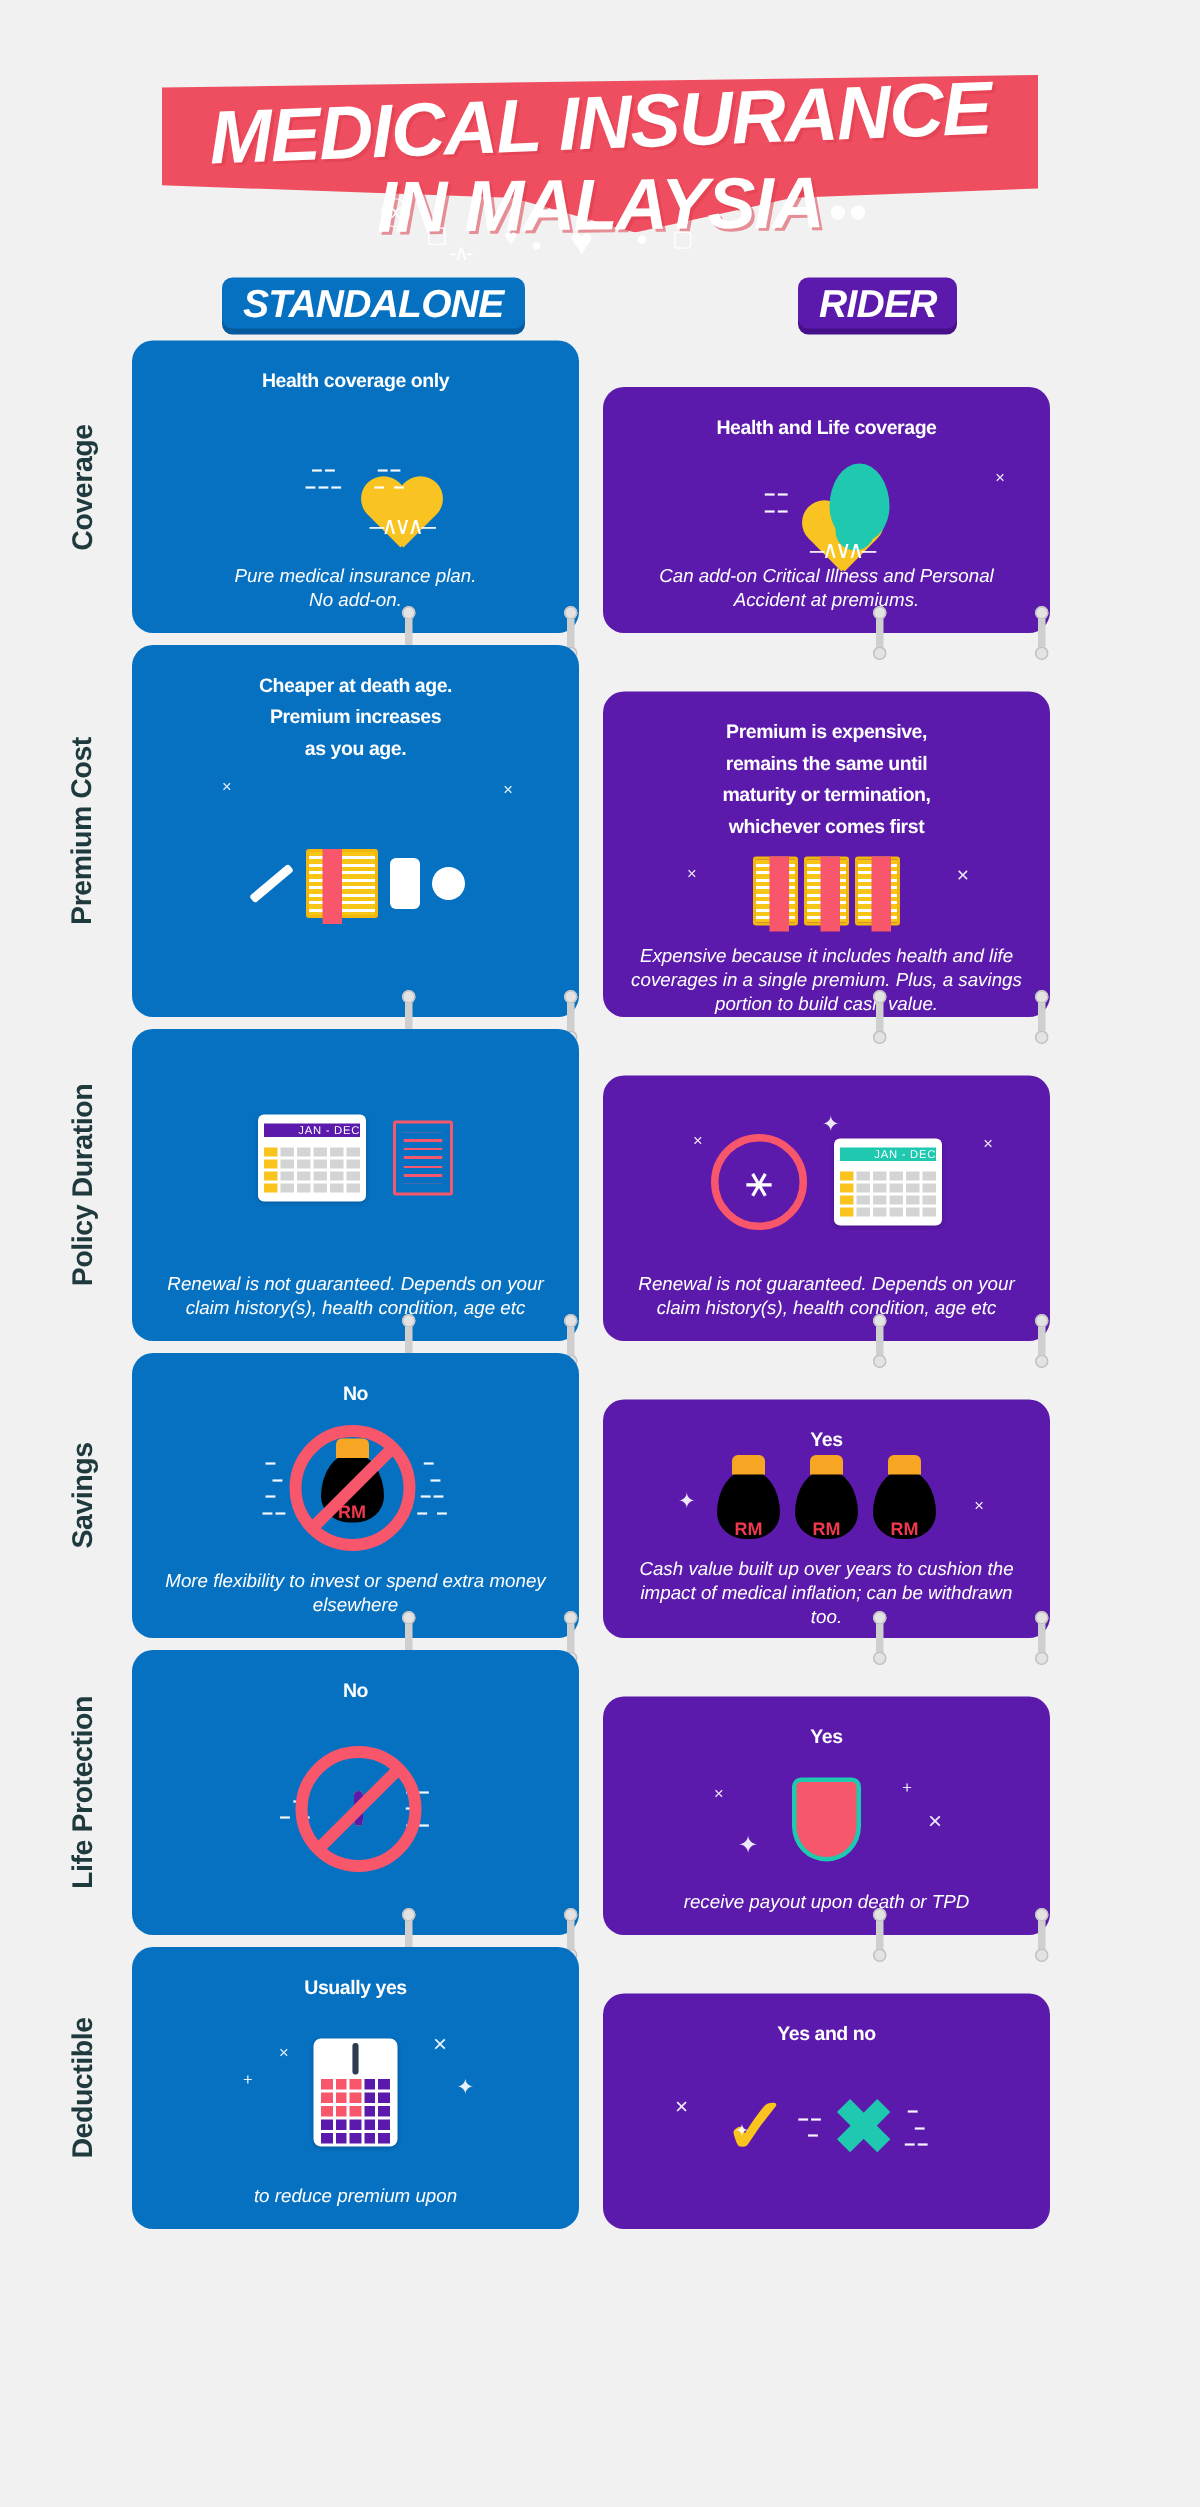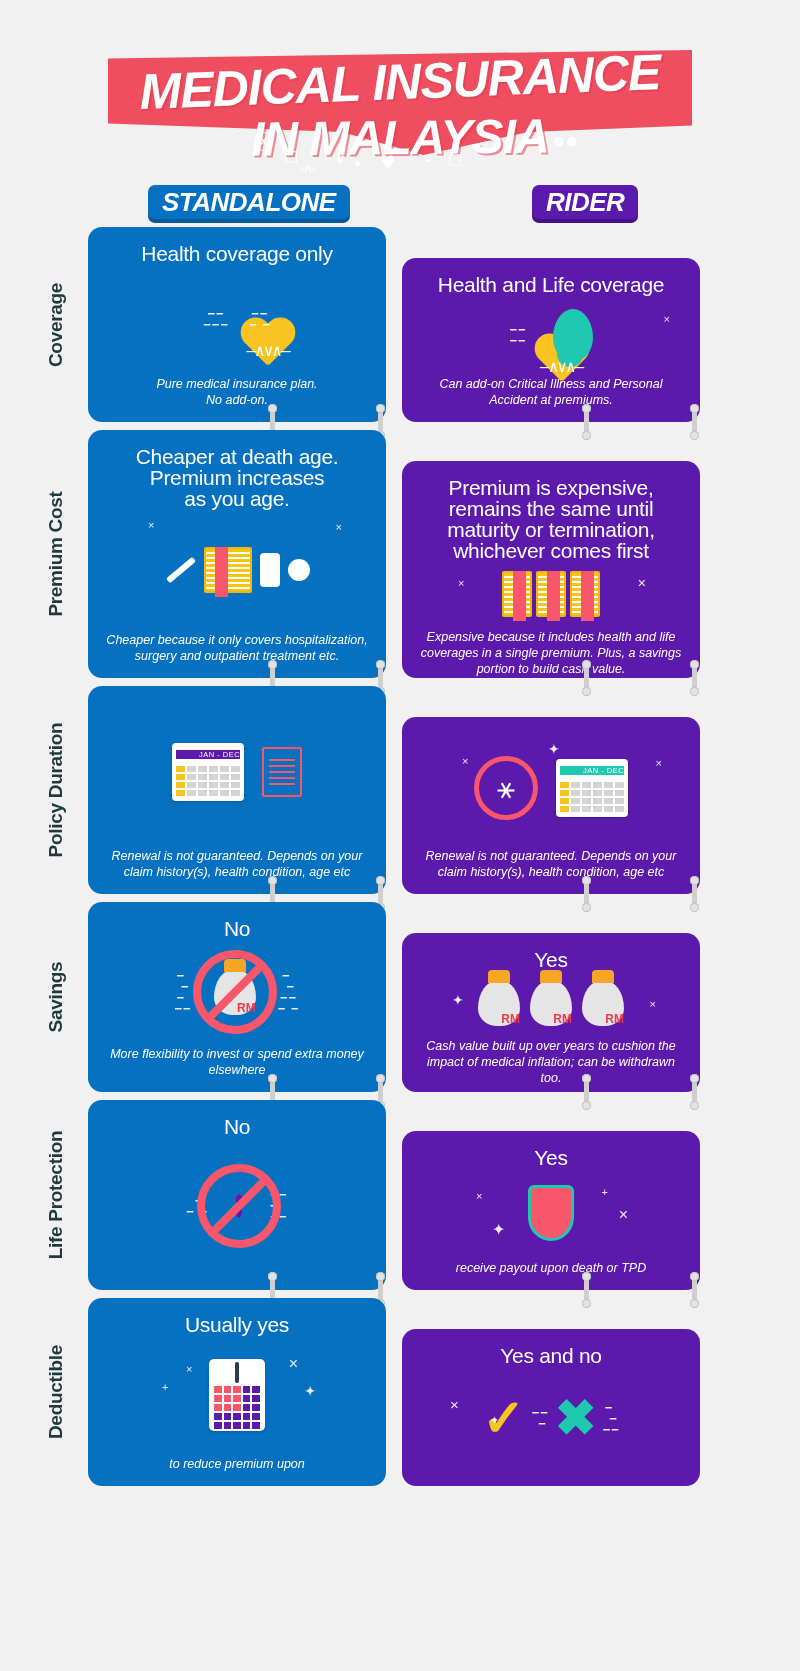--- a/index.html
+++ b/index.html
@@ -131,22 +131,22 @@
     display: flex;
     flex-direction: column;
     align-items: center;
     justify-content: space-between;
     position: relative;
   }
   .card.blue   { background: #0671c1; width: 298px; }
   .card.purple { background: #5b1aab; width: 298px; margin-top: 31px; }
 
   .card-title {
-    font-size: 21px;
-    font-weight: normal;
+    font-size: 13px;
+    font-weight: bold;
     line-height: 21px;
     letter-spacing: -0.3px;
     margin-bottom: 4px;
   }
   .card-caption {
     font-size: 12.5px;
     font-style: italic;
     line-height: 16px;
     margin-top: 6px;
   }
@@ -216,24 +216,24 @@
     border: 2px solid #f3b60c; border-radius: 2px;
     position: relative;
   }
   .money-stack::after {
     content: ''; position: absolute; left: 9px; top: -2px;
     width: 13px; height: 50px; background: #f8566b;
   }
 
   .moneybag {
     width: 42px; height: 46px;
-    background: #e5e5e5;
+    background: #000000;
     border-radius: 48% 48% 45% 45% / 62% 62% 38% 38%;
     position: relative;
-    display: flex; align-items: flex-end; justify-content: flex-end;
+    display: flex; align-items: flex-end; justify-content: center;
     padding-bottom: 0;
   }
   .moneybag::before {
     content: ''; position: absolute; left: 10px; top: -10px;
     width: 22px; height: 13px; background: #f6a623;
     border-radius: 4px 4px 0 0;
   }
   .moneybag .rm { font-size: 12px; font-weight: bold; color: #ef3a4e; position: relative; z-index: 2; }
 
   .noslash {
@@ -375,21 +375,20 @@
 Premium increases
 as you age.</div>
       <div class="icon-area">
         <span class="spark" style="left:46px;top:6px;">×</span>
         <span style="display:inline-block;width:34px;height:6px;background:#fff;transform:rotate(-40deg);border-radius:2px;margin-right:6px;"></span>
         <span class="money-stack" style="width:48px;"></span>
         <span style="display:inline-block;width:20px;height:34px;background:#fff;border-radius:4px;margin:0 8px;"></span>
         <span style="display:inline-block;width:22px;height:22px;border-radius:50%;background:#fff;"></span>
         <span class="spark" style="right:30px;top:8px;">×</span>
       </div>
-      <div class="card-caption">Cheaper because it only covers hospitalization, surgery and outpatient treatment etc.</div>
     </div>
     <div class="card purple">
       <div class="card-title" style="white-space:pre-line;">Premium is expensive,
 remains the same until
 maturity or termination,
 whichever comes first</div>
       <div class="icon-area">
         <span class="spark" style="left:42px;top:12px;">×</span>
         <span class="money-stack" style="margin:0 2px;"></span>
         <span class="money-stack" style="margin:0 2px;"></span>

